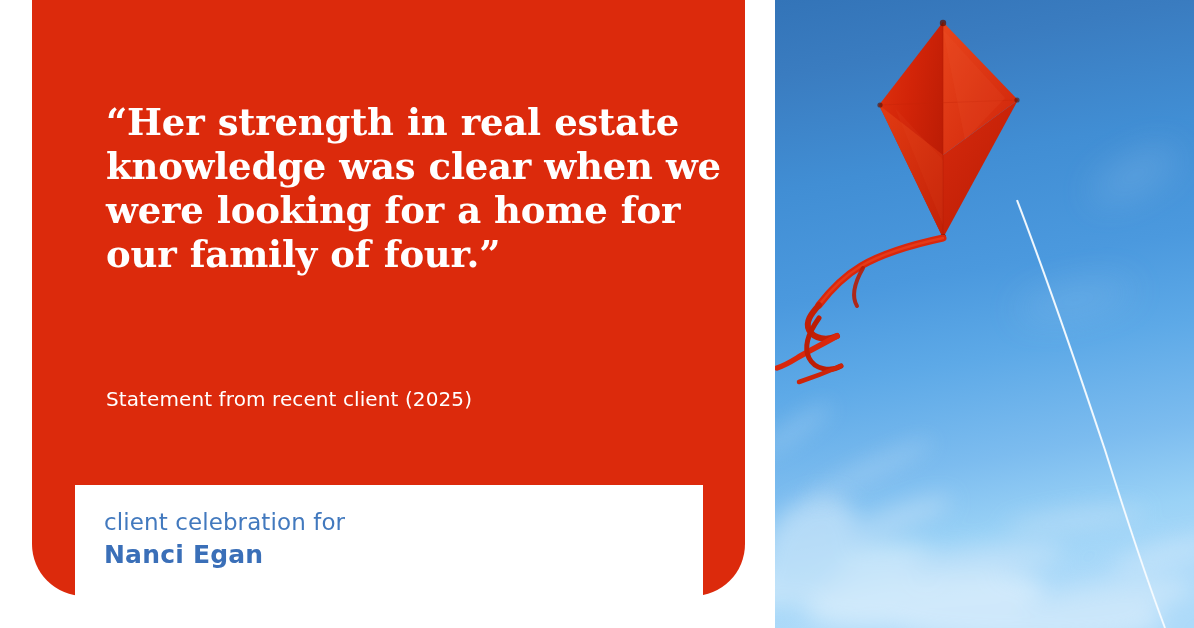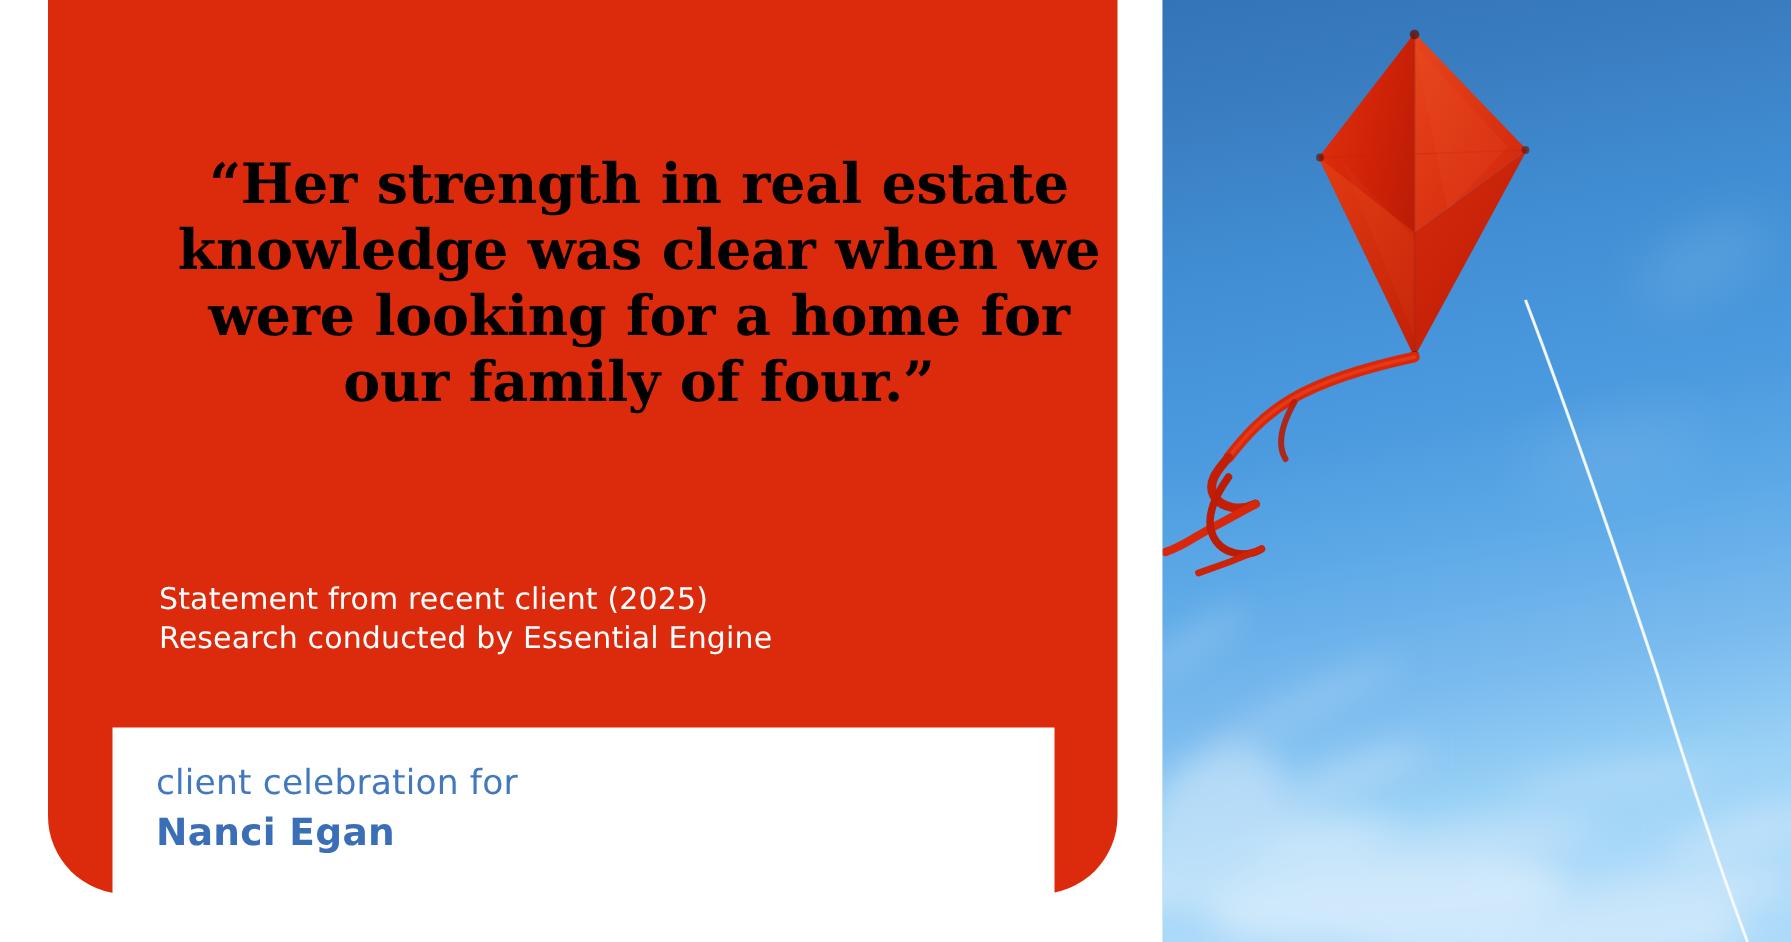--- a/index.html
+++ b/index.html
@@ -36,24 +36,23 @@
     left:74px;
     top:120px;
     width:640px;
   }
 
   .quote-text {
     font-family:"DejaVu Serif", serif;
     font-weight:700;
     font-size:37px;
     line-height:44px;
-    color:#000000;
+    color:#ffffff;
     letter-spacing:-0.2px;
     word-spacing:0.5px;
-    text-align:center;
   }
 
   .attribution {
     position:absolute;
     left:74px;
     top:406px;
     width:620px;
     font-family:"DejaVu Sans", sans-serif;
     font-size:20px;
     line-height:26px;
@@ -124,21 +123,20 @@
 <div id="stage">
 
   <div class="red-panel">
 
     <div class="quote-block">
       <div class="quote-text">“Her strength in real estate knowledge was clear when we were looking for a home for our family of four.”</div>
     </div>
 
     <div class="attribution">
       <div>Statement from recent client (2025)</div>
-      <div>Research conducted by Essential Engine</div>
     </div>
 
   </div>
 
   <div class="name-card">
     <div class="name-card-inner">
       <div class="card-eyebrow">client celebration for</div>
       <div class="card-name">Nanci Egan</div>
     </div>
   </div>

